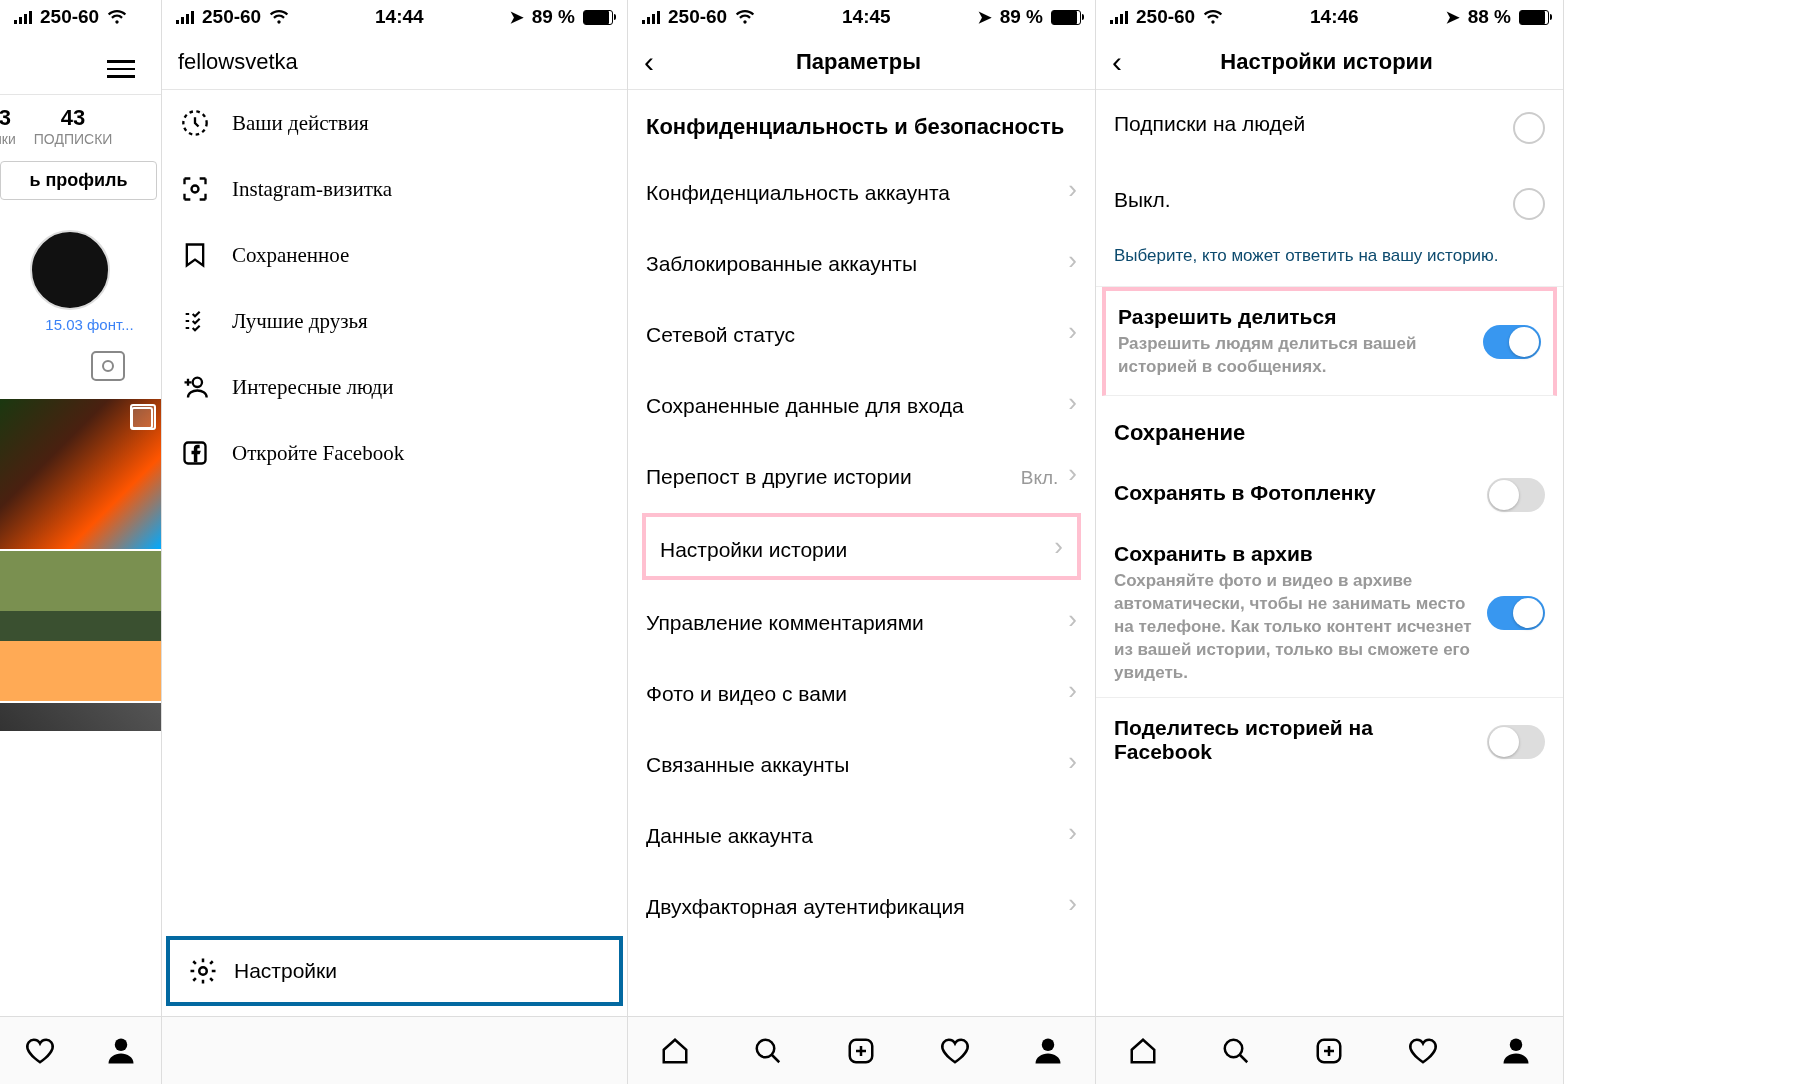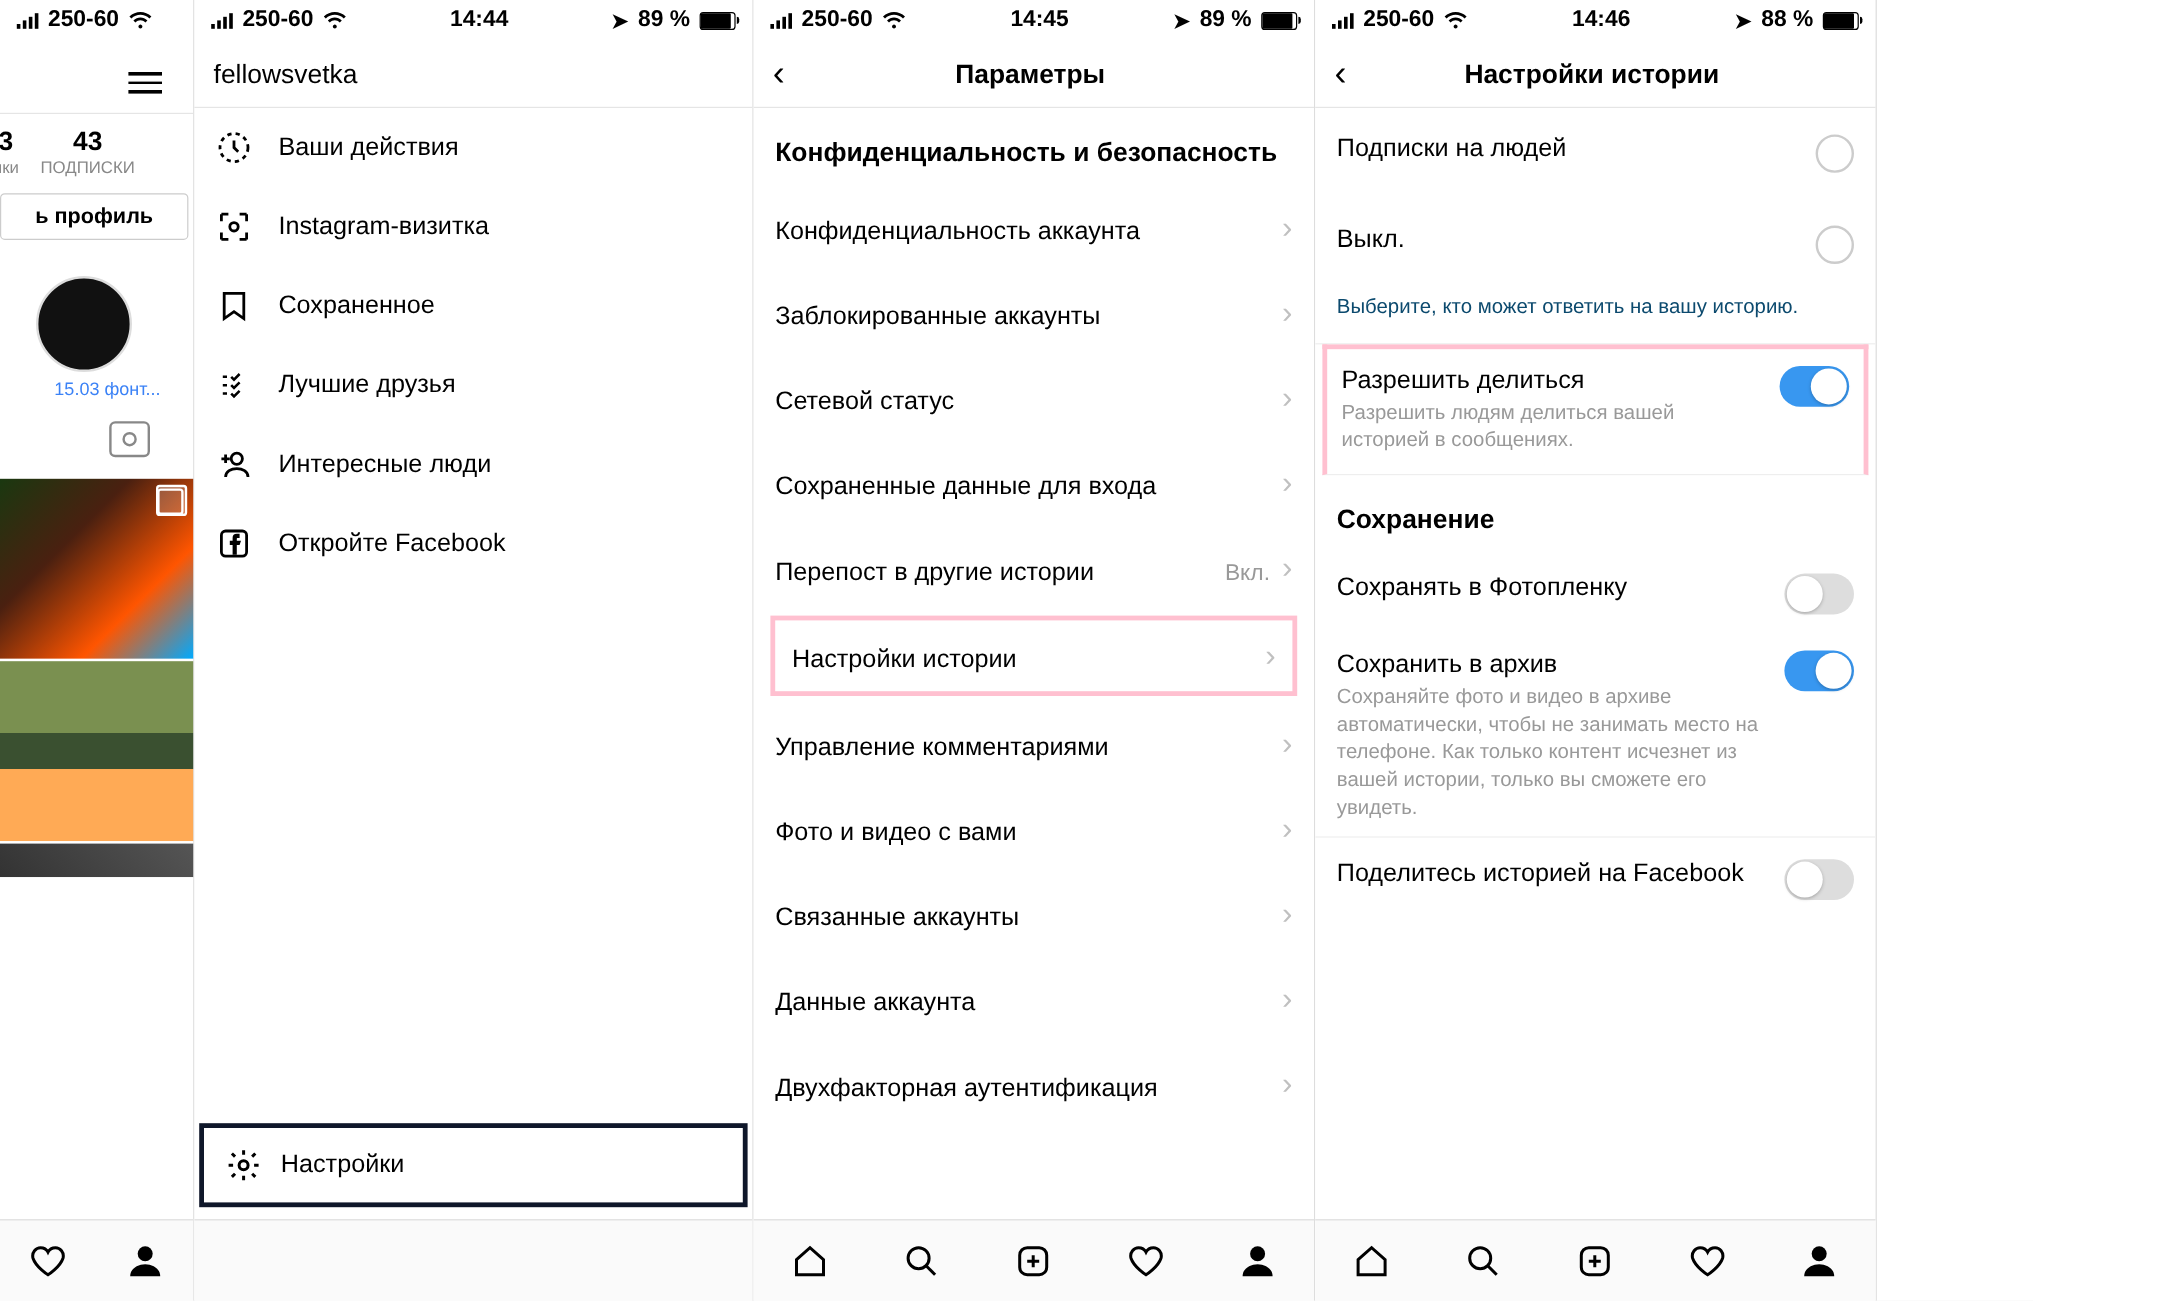--- a/index.html
+++ b/index.html
@@ -43,41 +43,41 @@
 .tag-icon-row { padding: 18px 0; text-align: right; padding-right: 36px; }
 .tag-square { width: 34px; height: 30px; border: 2.5px solid #888; border-radius: 5px; display: inline-flex; align-items: center; justify-content: center; }
 .tag-square-inner { width: 12px; height: 12px; border: 2px solid #888; border-radius: 50%; }
 
 .grid-cell { width: 100%; height: 152px; background: linear-gradient(45deg,#333,#555); border-bottom: 2px solid #fff; position: relative; }
 .grid-cell.dog { background: linear-gradient(135deg,#1a3810,#4a2010,#ff5500 70%,#00aaff); }
 .grid-cell.train { background: linear-gradient(180deg,#7a9050 0%,#7a9050 40%,#3a5030 40%,#3a5030 60%,#ffaa55 60%); }
 .stack-icon { position:absolute; top:8px; right:8px; width:22px; height:22px; border:2px solid #fff; border-radius:3px; }
 .stack-icon::before{content:'';position:absolute;top:-5px;right:-5px;width:22px;height:22px;border:2px solid #fff;border-radius:3px;background:rgba(255,255,255,.2);}
 
-.menu-list { flex: 1; overflow: hidden; }
+.menu-list { flex: 1; overflow: hidden; font-family: Liberation Serif, serif; }
 .menu-item { display: flex; align-items: center; padding: 18px 18px; gap: 22px; font-size: 21px; }
 .menu-item .icon-slot { width: 30px; height: 30px; display: flex; align-items: center; justify-content: center; flex-shrink: 0; }
 .icon-slot svg { width: 28px; height: 28px; }
 
-.settings-footer { position: absolute; bottom: 72px; left: 0; right: 0; padding: 16px 18px; border: 4px solid #0f172a; display: flex; align-items: center; gap: 16px; margin: 0 4px 6px 4px; }
+.settings-footer { position: absolute; bottom: 72px; left: 0; right: 0; padding: 16px 18px; border: 4px solid #0369a1; display: flex; align-items: center; gap: 16px; margin: 0 4px 6px 4px; }
 .gear-icon { width: 30px; height: 30px; }
 
 .section-header { font-size: 22px; font-weight: 700; padding: 24px 18px 14px; }
 .setting-row { display: flex; align-items: flex-end; padding: 20px 18px; font-size: 21px; border-bottom: 0; position: relative; }
 .setting-row .label { flex: 1; }
 .setting-row .value { color: #999; font-size: 19px; margin-right: 10px; }
 .chevron-right { color: #c0c0c0; font-size: 26px; font-weight: 300; }
 .pink-box { border: 4px solid #ffc0d0; padding: 14px 14px !important; margin: 4px 14px; }
 
 .radio-row { display: flex; padding: 22px 18px; font-size: 21px; }
 .radio-row .label { flex: 1; }
 .radio-circle { width: 32px; height: 32px; border: 2px solid #ccc; border-radius: 50%; }
 .hint-text { font-size: 17px; color: #0c4a6e; padding: 4px 18px 20px; border-bottom: 1px solid #eee; }
 
-.toggle-row { display: flex; align-items: flex-start; padding: 18px 18px 12px; }
+.toggle-row { display: flex; align-items: center; padding: 18px 18px 12px; font-weight: bold; }
 .toggle-row .text-col { flex: 1; }
 .toggle-row .title { font-size: 21px; margin-bottom: 4px; }
 .toggle-row .desc { font-size: 17px; color: #999; line-height: 1.35; }
 .toggle { width: 58px; height: 34px; border-radius: 17px; position: relative; flex-shrink: 0; margin-left: 14px; }
 .toggle.on { background: #3897f0; }
 .toggle.off { background: #ddd; }
 .toggle::after { content:''; position:absolute; width:30px; height:30px; background:#fff; border-radius:50%; top:2px; box-shadow:0 1px 3px rgba(0,0,0,.25); }
 .toggle.on::after { right:2px; }
 .toggle.off::after { left:2px; }
 .pink-box-toggle { border: 4px solid #ffc0d0; margin: 0 6px; padding: 14px 12px 16px !important; }

